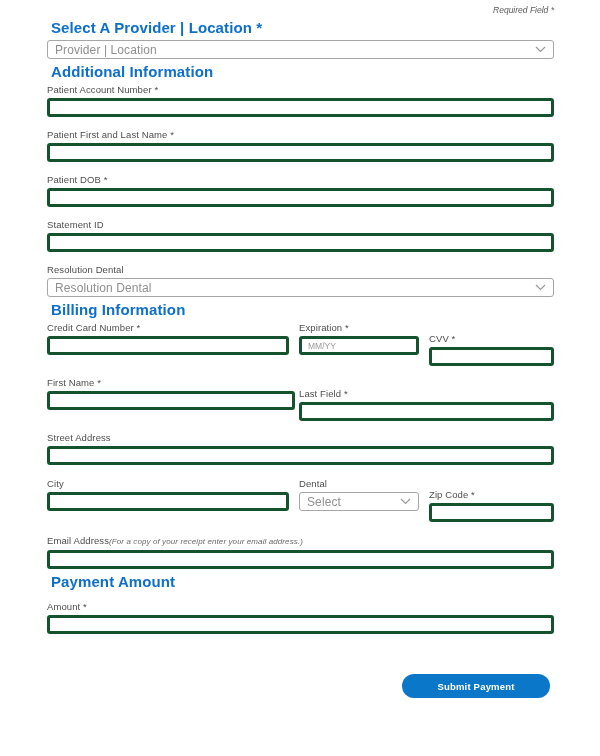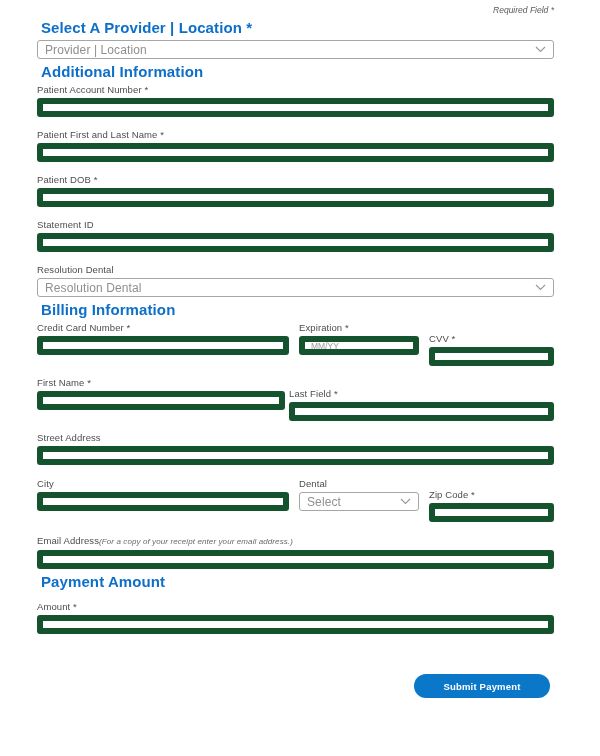--- a/index.html
+++ b/index.html
@@ -9,21 +9,21 @@
   html,body{margin:0;padding:0;background:#ffffff;}
   body{
     width:600px;height:756px;
     font-family:"Liberation Sans", sans-serif;
     color:#4a4a4a;
     overflow:hidden;
   }
   .page{
     box-sizing:border-box;
     width:600px;height:756px;
-    padding:5px 46px 20px 37px;
+    padding:5px 46px 20px 47px;
   }
   .required-note{
     text-align:right;
     font-size:8.5px;
     font-style:italic;
     color:#5a5a5a;
     line-height:10px;
   }
   h2.section-title{
     margin:4px;
@@ -51,21 +51,21 @@
   .field-label .label-note{
     font-size:8px;
     font-style:italic;
     color:#6a6a6a;
   }
   .text-input{
     display:block;
     box-sizing:border-box;
     width:100%;
     height:19px;
-    border:6px solid #14532d;
+    border:3px solid #14532d;
     border-radius:3px;
     background:#fff;
     padding:0 6px;
     font-family:"Liberation Sans", sans-serif;
     font-size:9px;
     color:#333;
     outline:none;
   }
   .text-input::placeholder{color:#9a9a9a;font-size:8.5px;}
   .select-box{
@@ -110,21 +110,21 @@
     margin-top:40px;
     display:flex;
     justify-content:flex-end;
     padding-right:4px;
   }
   .submit-btn{
     display:inline-flex;
     align-items:center;
     justify-content:center;
     box-sizing:border-box;
-    width:136px;
+    width:148px;
     height:24px;
     border:none;
     border-radius:12px;
     background:var(--button);
     color:#ffffff;
     font-family:"Liberation Sans", sans-serif;
     font-size:9.5px;
     font-weight:bold;
     letter-spacing:.2px;
     cursor:pointer;

